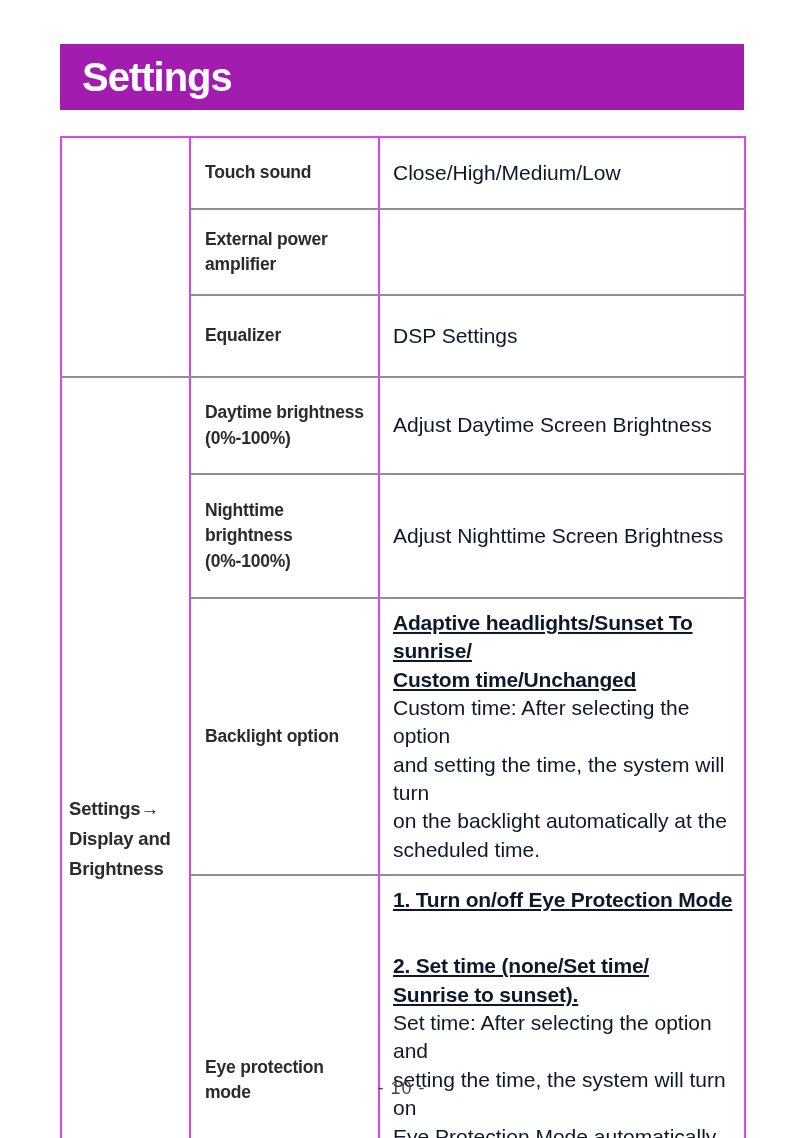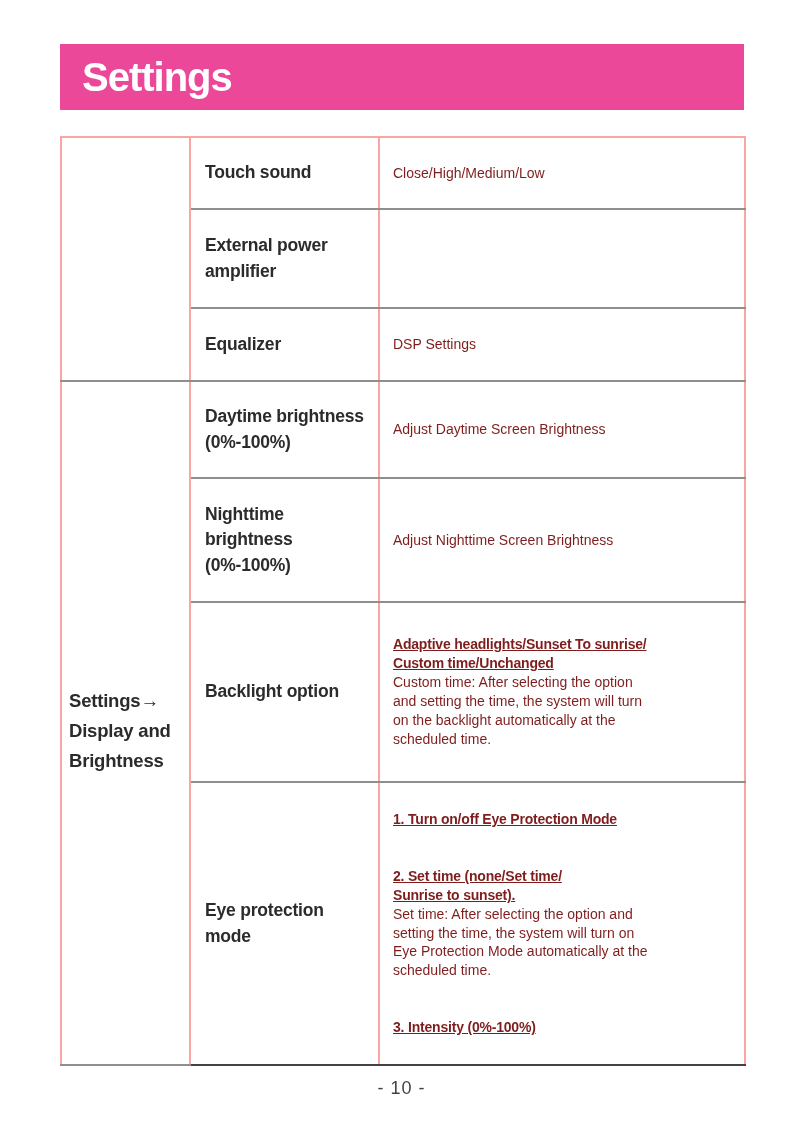--- a/index.html
+++ b/index.html
@@ -21,21 +21,21 @@
     background: #ffffff;
   }
 
   
   .header-bar {
     position: absolute;
     left: 60px;
     top: 44px;
     width: 684px;
     height: 66px;
-    background: #ec4899;
+    background: #a21caf;
     display: flex;
     align-items: center;
     padding-left: 22px;
     box-sizing: border-box;
   }
   .header-title {
     color: #ffffff;
     font-size: 40px;
     font-weight: bold;
     letter-spacing: -1px;
@@ -44,21 +44,21 @@
   
   .settings-table {
     position: absolute;
     left: 60px;
     top: 136px;
     width: 684px;
     border-collapse: collapse;
     table-layout: fixed;
   }
   .settings-table td {
-    border: 2px solid #fca5a5;
+    border: 2px solid #d946ef;
     vertical-align: middle;
     box-sizing: border-box;
   }
   
   .settings-table tr + tr td {
     border-top-color: #8f8f8f;
   }
   .settings-table tr td {
     border-bottom-color: #8f8f8f;
   }
@@ -79,24 +79,24 @@
   .name-cell {
     font-weight: bold;
     font-size: 17.5px;
     line-height: 1.45;
     padding: 10px 8px 10px 14px;
     white-space: pre-line;
     letter-spacing: -0.2px;
     color: #2b2b2b;
   }
   .desc-cell {
-    font-size: 14px;
+    font-size: 21px;
     line-height: 1.35;
     padding: 10px 10px 10px 13px;
-    color: #7f1d1d;
+    color: #0f172a;
   }
   .seg {
     display: block;
     white-space: pre-line;
   }
   .seg.bold {
     font-weight: bold;
     letter-spacing: -0.2px;
     text-decoration: underline;
   }
@@ -133,26 +133,26 @@
     </colgroup>
     <tbody>
 
       <tr style="height:72px">
         <td rowspan="3" class="group-cell"></td>
         <td class="name-cell">Touch sound</td>
         <td class="desc-cell">
           <span class="seg regular">Close/High/Medium/Low</span>
         </td>
       </tr>
-      <tr style="height:99px">
+      <tr style="height:86px">
         <td class="name-cell">External power
 amplifier</td>
         <td class="desc-cell"></td>
       </tr>
-      <tr style="height:73px">
+      <tr style="height:82px">
         <td class="name-cell">Equalizer</td>
         <td class="desc-cell">
           <span class="seg regular">DSP Settings</span>
         </td>
       </tr>
 
       <tr style="height:97px">
         <td rowspan="4" class="group-cell">Settings→
 Display and
 Brightness</td>

